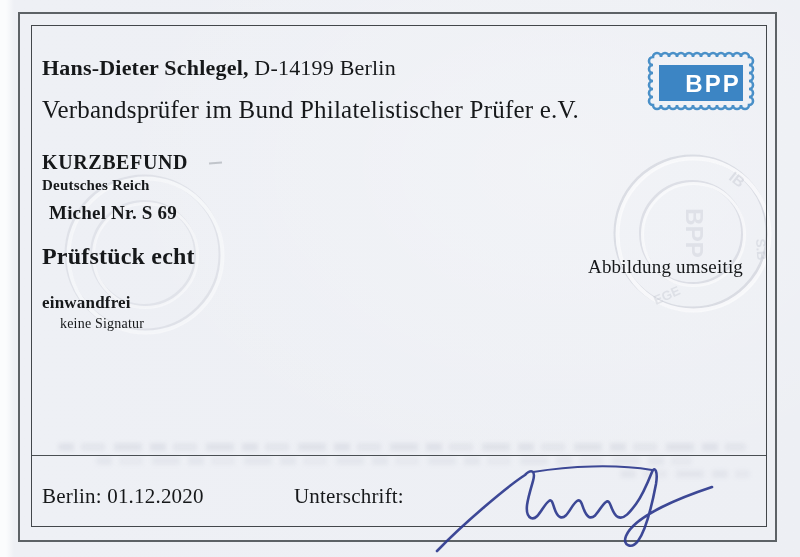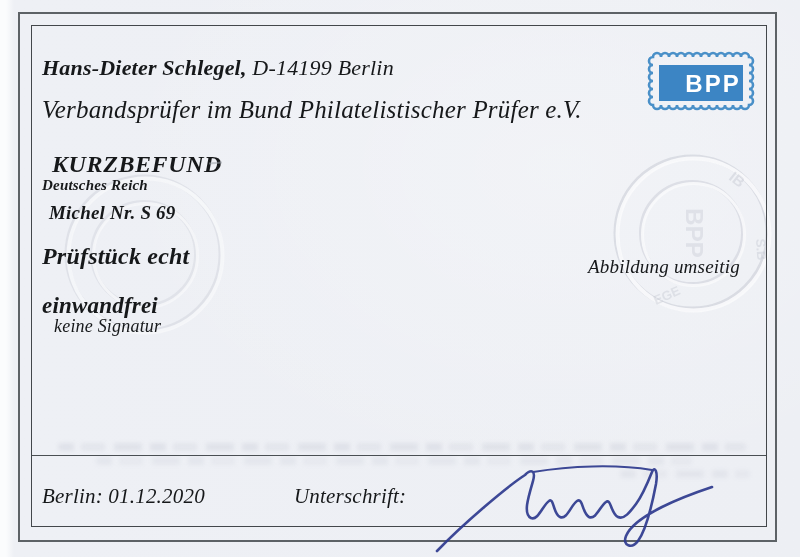--- a/index.html
+++ b/index.html
@@ -20,31 +20,31 @@
     border:2px solid #5d6266;box-sizing:border-box;
   }
   .border-inner{
     position:absolute;left:31px;top:25px;width:736px;height:502px;
     border:1.5px solid #43474b;box-sizing:border-box;
   }
   .footer-sep{
     position:absolute;left:32px;top:455px;width:734px;height:0;
     border-top:1.5px solid #4a4f53;
   }
-  .txt{position:absolute;white-space:nowrap;letter-spacing:.2px;font-style:italic;}
+  .txt{position:absolute;white-space:nowrap;letter-spacing:.2px;}
   .b{font-weight:bold;}
   .name-line{left:42px;top:55px;font-size:22px;}
   .sub-line{left:42px;top:85px;font-size:25px;margin-top:11px;}
-  .l-doctype{left:52px;top:151px;font-size:24px;letter-spacing:.6px;}
+  .l-doctype{left:42px;top:151px;font-size:20px;letter-spacing:.6px;}
   .l-country{left:42px;top:177px;font-size:15px;}
   .l-michel{left:42px;top:202px;font-size:19px;margin-left:7px;}
   .l-finding{left:42px;top:243px;font-size:24px;}
   .l-abbildung{left:588px;top:243px;font-size:19px;margin-top:13px;}
-  .l-condition{left:42px;top:293px;font-size:23px;}
-  .l-signote{left:54px;top:316px;font-size:18px;}
+  .l-condition{left:42px;top:293px;font-size:17px;}
+  .l-signote{left:60px;top:316px;font-size:14px;}
   .l-datum{left:42px;top:484px;font-size:21px;}
   .l-unterschrift{left:258px;top:484px;font-size:21px;margin-left:36px;}
   .pencil-dash{
     position:absolute;left:209px;top:162px;width:13px;height:2px;
     background:#9aa0a8;opacity:.55;transform:rotate(-4deg);
   }
   .ghost{
     position:absolute;height:8px;border-radius:3px;
     background:repeating-linear-gradient(90deg,
       rgba(150,156,175,.30) 0 16px, rgba(0,0,0,0) 16px 23px,

